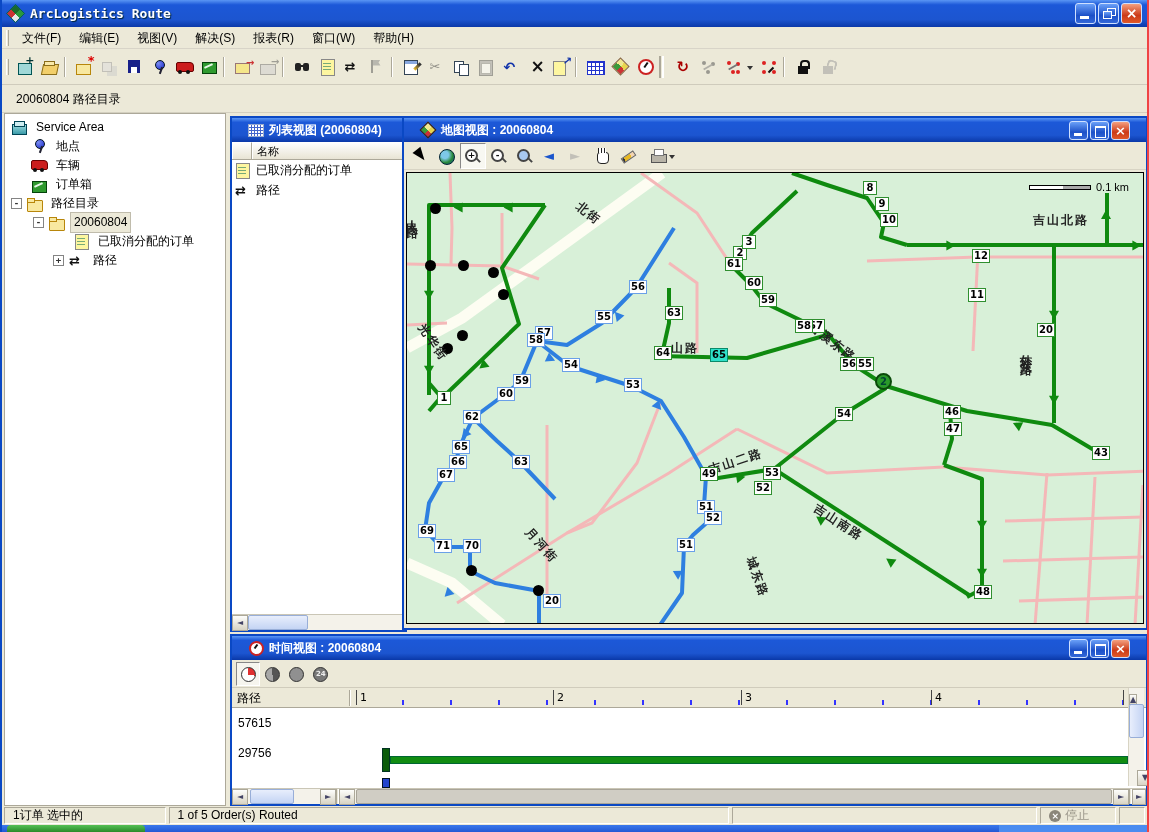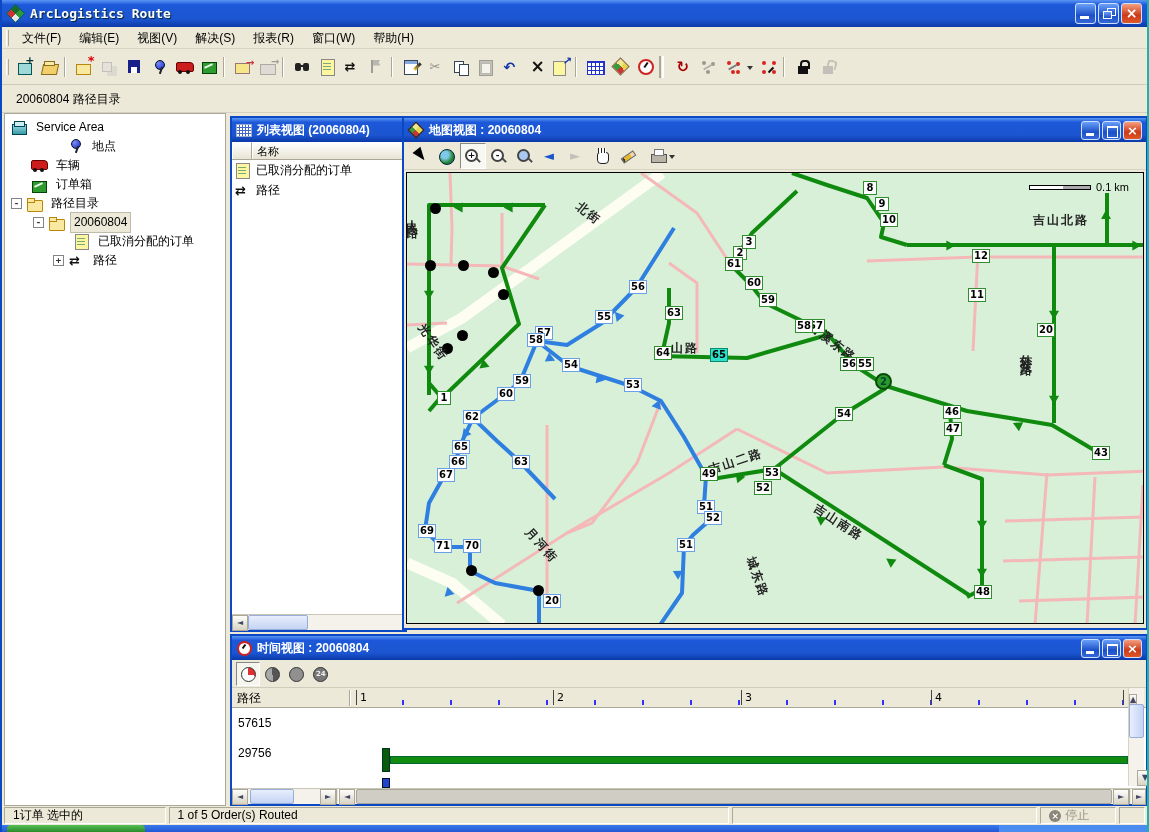--- a/index.html
+++ b/index.html
@@ -1,17 +1,17 @@
 <!DOCTYPE html>
 <html><head>
 <meta charset="utf-8">
 <style>
 *{margin:0;padding:0;box-sizing:border-box}
 body{font-family:"Liberation Sans",sans-serif;background:#444}
-#app{position:relative;width:1149px;height:832px;background:#ece9d8;overflow:hidden;border-left:2px solid #0a48c4;border-right:2px solid #14b8a6}
+#app{position:relative;width:1149px;height:832px;background:#ece9d8;overflow:hidden;border-left:2px solid #0a48c4;border-right:2px solid #ef4444}
 
 .titlebar{position:absolute;left:0;top:0;width:100%;height:27px;background:linear-gradient(180deg,#5a96f4 0%,#1c58d8 18%,#1c55d0 72%,#0a38a8 100%);display:flex;align-items:center;padding:0 5px;color:#fff}
 .appicon{width:17px;height:17px;margin-right:6px;background:conic-gradient(#2a9a3a 0 25%,#e8e8e8 0 50%,#cc3333 0 75%,#1a6a2a 0);transform:rotate(45deg) scale(.8);border:1px solid #063}
 .apptitle{font:bold 13px/27px "DejaVu Sans Mono",monospace;text-shadow:1px 1px 1px #023}
 .winbtns{margin-left:auto;display:flex;gap:2px}
 .wb{width:21px;height:21px;border:1px solid #cfe0ff;border-radius:3px;background:linear-gradient(#6aa0f8,#1c50c8 60%,#3468d8);position:relative;color:#fff;text-align:center;font:bold 14px/19px "DejaVu Sans",sans-serif}
 .wb.close{background:linear-gradient(#f4a080,#cc3a18 60%,#e05828)}
 .wb.min::before{content:"";position:absolute;left:4px;bottom:4px;width:9px;height:3px;background:#fff}
 .wb.rest::before{content:"";position:absolute;left:8px;top:4px;width:7px;height:6px;border:1px solid #fff}
 .wb.rest::after{content:"";position:absolute;left:4px;top:7px;width:7px;height:6px;border:1px solid #fff;background:linear-gradient(#6aa0f8,#1c50c8)}
@@ -98,21 +98,21 @@
 .i-truck .tic::after{content:"";left:2px;top:10px;width:4px;height:4px;background:#111;border-radius:50%;box-shadow:7px 0 0 #111}
 .i-orders .tic::before{content:"";left:1px;top:2px;width:13px;height:10px;background:#2f9a2f;border:1px solid #04420a}
 .i-orders .tic::after{content:"";left:3px;top:5px;width:9px;height:2px;background:#e8f8e8;transform:rotate(-25deg)}
 .i-folder .tic::before{content:"";left:1px;top:4px;width:14px;height:10px;background:#f8e8a0;border:1px solid #b8860b;border-radius:1px}
 .i-folder .tic::after{content:"";left:1px;top:2px;width:6px;height:3px;background:#f8e8a0;border:1px solid #b8860b}
 .i-note .tic::before,.i-note .lic::before{content:"";left:2px;top:0;width:12px;height:14px;background:#fdf6a0;border:1px solid #888}
 .i-note .tic::after,.i-note .lic::after{content:"";left:4px;top:3px;width:8px;height:8px;background:repeating-linear-gradient(0deg,#7a7 0 1px,transparent 1px 3px)}
 .i-routes .tic::before,.i-routes .lic::before{content:"⇄";left:1px;top:0;font:bold 13px/15px "DejaVu Sans",sans-serif;color:#111}
 
 .cwin{position:absolute;border:2px solid #0a48c4;background:#ece9d8}
-.ctitle{height:24px;background:linear-gradient(180deg,#5a96f4 0%,#1c58d8 18%,#1c55d0 72%,#0a38a8 100%);display:flex;align-items:center;padding:0 4px;color:#fff;font:bold 12px/24px "Liberation Sans",sans-serif;white-space:nowrap;overflow:hidden}
+.ctitle{height:24px;background:linear-gradient(180deg,#5a96f4 0%,#1c58d8 18%,#1c55d0 72%,#0a38a8 100%);display:flex;align-items:center;padding:0 16px;color:#fff;font:bold 12px/24px "Liberation Sans",sans-serif;white-space:nowrap;overflow:hidden}
 .ctitle .wic{width:16px;height:14px;position:relative;margin-right:5px;flex:none}
 .wic::before,.wic::after{position:absolute}
 .wic.grid::before{content:"";left:0;top:1px;width:14px;height:11px;border:1px solid #9ac;background-color:#fff;background-image:repeating-linear-gradient(90deg,transparent 0 2px,#46c 2px 3px),repeating-linear-gradient(0deg,transparent 0 2px,#46c 2px 3px)}
 .wic.mapi::before{content:"";left:2px;top:1px;width:10px;height:10px;background:conic-gradient(#e8d44d 0 90deg,#cc3333 0 180deg,#3a9a3a 0 270deg,#f0e890 0);transform:rotate(45deg);border:1px solid #420}
 .wic.clocki::before{content:"";left:1px;top:0;width:11px;height:11px;border-radius:50%;background:#fff;border:2px solid #cc2222}
 .wic.clocki::after{content:"";left:7px;top:3px;width:2px;height:5px;background:#111;transform:rotate(35deg)}
 .cbtns{margin-left:auto;display:flex;gap:2px}
 .wb2{width:19px;height:19px;border:1px solid #cfe0ff;border-radius:3px;background:linear-gradient(#6aa0f8,#1c50c8 60%,#3468d8);position:relative;color:#fff;text-align:center;font:bold 13px/17px "DejaVu Sans",sans-serif}
 .wb2.close{background:linear-gradient(#f4a080,#cc3a18 60%,#e05828)}
 .wb2.min::before{content:"";position:absolute;left:4px;bottom:3px;width:8px;height:3px;background:#fff}
@@ -351,21 +351,21 @@
   </div>
 
   <div class="tree">
     <div>
 
     <div class="trow i-sa" style="padding-left: 6px;">
         <span class="texp"></span>
         <span class="tic"></span>
         <span class="tlab">Service Area</span>
       </div>
-        <div class="trow i-pin" style="padding-left: 26px; margin-left: 36px;">
+        <div class="trow i-pin" style="padding-left: 26px;">
         <span class="texp"></span>
         <span class="tic"></span>
         <span class="tlab">地点</span>
       </div>
         <div class="trow i-truck" style="padding-left: 26px;">
         <span class="texp"></span>
         <span class="tic"></span>
         <span class="tlab">车辆</span>
       </div>
         <div class="trow i-orders" style="padding-left: 26px; align-items: flex-end;">

